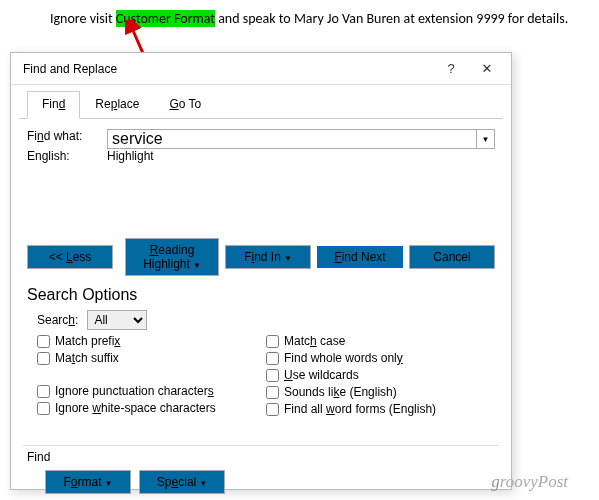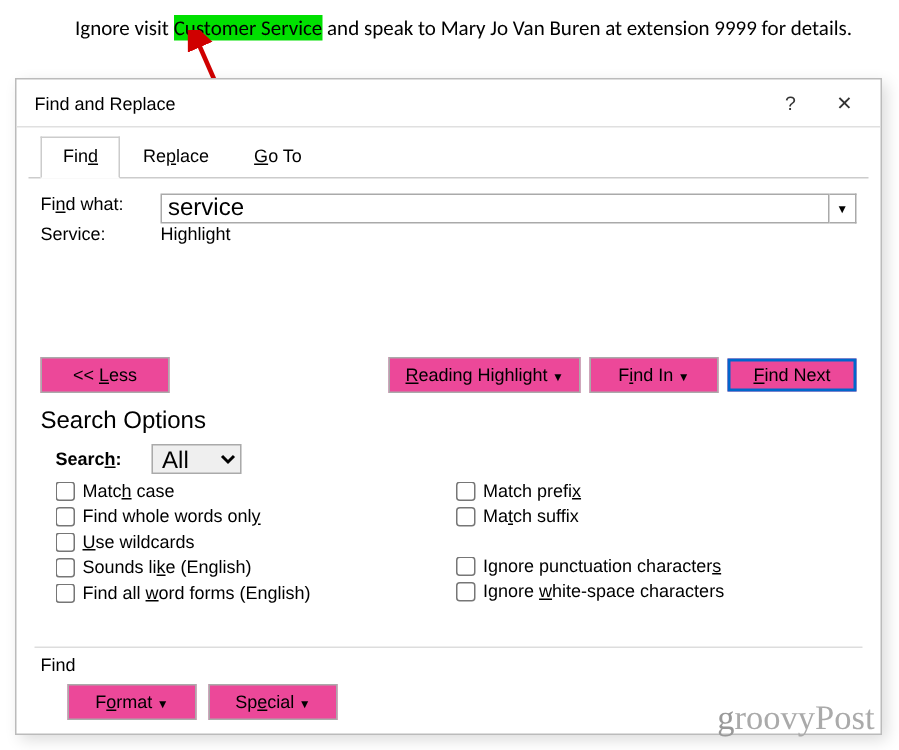--- a/index.html
+++ b/index.html
@@ -1,57 +1,57 @@
 <!DOCTYPE html>
 <html><head>
 <meta charset="utf-8">
 <style>
 * { box-sizing: border-box; margin: 0; padding: 0; }
 body { font-family: "Segoe UI", Tahoma, sans-serif; font-size: 12px; background: #fff; width: 599px; height: 500px; position: relative; overflow: hidden; }
 .doc-line { padding: 10px 0 0 50px; font-size: 14px; font-family: Calibri, sans-serif; color: #000; }
 .highlight { background: #00e000; }
 .arrow { position: absolute; left: 125px; top: 20px; pointer-events: none; }
-.dialog { position: absolute; left: 10px; top: 52px; width: 578px; height: 438px; border: 1px solid #bbb; background: #fff; box-shadow: 3px 3px 10px rgba(0,0,0,0.15); }
+.dialog { position: absolute; left: 10px; top: 52px; width: 502px; height: 438px; border: 1px solid #bbb; background: #fff; box-shadow: 3px 3px 10px rgba(0,0,0,0.15); }
 .titlebar { height: 32px; border-bottom: 1px solid #e0e0e0; display: flex; align-items: center; padding: 0 6px 0 12px; }
 .titlebar .title { flex: 1; font-size: 12px; }
 .titlebar .tbtn { width: 36px; height: 28px; display: flex; align-items: center; justify-content: center; font-size: 13px; color: #333; }
 .tabs { display: flex; padding: 6px 8px 0 8px; border-bottom: 1px solid #ccc; margin: 0 8px; }
 .tab { padding: 5px 14px 6px 14px; font-size: 12px; border: 1px solid transparent; cursor: default; position: relative; }
 .tab.active { border: 1px solid #ccc; border-bottom: 1px solid #fff; background: #fff; margin-bottom: -1px; }
 .tab u { text-decoration: underline; }
 .form-area { padding: 10px 16px 5px 16px; }
 .row { display: flex; align-items: flex-start; margin-bottom: 0; }
 .row .lbl { width: 80px; font-size: 12px; }
 .row input[type=text] { flex: 1; border: 1px solid #aaa; padding: 2px 4px; font-size: 16px; height: 20px; }
 .row .combo-btn { width: 18px; height: 20px; border: 1px solid #aaa; border-left: none; display: flex; align-items: center; justify-content: center; font-size: 8px; }
 .btnrow { display: flex; gap: 6px; padding: 70px 16px 8px 16px; align-items: center; }
-.btn { border: 1px solid #aaa; background: #ec4899; padding: 4px 10px; font-size: 12px; min-width: 86px; text-align: center; cursor: default; }
+.btn { border: 1px solid #aaa; background: #0369a1; padding: 4px 10px; font-size: 12px; min-width: 86px; text-align: center; cursor: default; }
 .btn.primary { border: 2px solid #0066cc; padding: 2px 9px; }
 .spacer { flex: 1; }
 .arrow-down { font-size: 8px; margin-left: 3px; }
 .section-label { padding: 2px 16px; font-size: 16px; }
 .options { padding: 4px 16px 8px 26px; }
 .opt-row { display: flex; align-items: center; margin-bottom: 4px; }
-.opt-row .olbl { margin-right: 20px; font-weight: bold; }
-select { border: 1px solid #aaa; font-size: 16px; padding: 1px 2px; width: 60px; height: 20px; }
+.opt-row .olbl { margin-right: 9px; }
+select { border: 1px solid #aaa; font-size: 12px; padding: 1px 2px; width: 60px; height: 20px; }
 .checks { display: flex; }
 .checks .col { flex: 1; }
 .chk { display: flex; align-items: center; margin-bottom: 3px; font-size: 12px; }
 .chk input { margin-right: 5px; width: 13px; height: 13px; }
 .divider { border-top: 1px solid #ddd; margin: 18px 12px 0 12px; }
 .find-section { padding: 4px 16px 10px 16px; }
 .find-btns { display: flex; gap: 8px; padding: 6px 0 0 18px; }
-.watermark { position: absolute; right: 16px; bottom: 8px; font-size: 23px; color: #aaa; font-family: Georgia, serif; }
+.watermark { position: absolute; right: 31px; bottom: 8px; font-size: 17px; color: #aaa; font-style: italic; font-family: Georgia, serif; }
 .watermark .g { color: #999; }
 </style>
 </head>
 <body>
 
 <div class="doc-line">
-  <span>Ignore visit </span><span class="highlight">Customer Service</span><span> and speak to Mary Jo Van Buren at extension 9999 for details.</span>
+  <span>Ignore visit </span><span class="highlight">Customer Format</span><span> and speak to Mary Jo Van Buren at extension 9999 for details.</span>
 </div>
 
 <svg class="arrow" width="80" height="100">
   <defs>
       <marker id="ah" markerWidth="8" markerHeight="8" refX="2" refY="3" orient="auto">
         <path d="M0,0 L0,6 L7,3 z" fill="#d00000"></path>
       </marker>
     </defs>
   <line x1="45" y1="95" x2="6" y2="6" stroke="#d00000" stroke-width="3" marker-end="url(#ah)"></line>
 </svg>
@@ -69,40 +69,60 @@
     <div class="tab"><span><u>G</u>o To</span></div>
   </div>
 
   <div class="form-area">
     <div class="row">
       <span class="lbl">Fi<u>n</u>d what:</span>
       <input type="text" value="service" style="">
       <div class="combo-btn">▼</div>
     </div>
     <div class="row">
-      <span class="lbl">Service:</span>
+      <span class="lbl">English:</span>
       <span>Highlight</span>
     </div>
   </div>
 
   <div class="btnrow">
     <div class="btn"><span>&lt;&lt; <u>L</u>ess</span></div>
     <div class="spacer"></div>
     <div class="btn"><u>R</u>eading Highlight<span class="arrow-down">▼</span></div>
     <div class="btn">F<u>i</u>nd In<span class="arrow-down">▼</span></div>
     <div class="btn primary"><u>F</u>ind Next</div>
+    <div class="btn">Cancel</div>
   </div>
 
   <div class="section-label">Search Options</div>
   <div class="options">
     <div class="opt-row">
       <span class="olbl">Searc<u>h</u>:</span>
       <select><option>All</option></select>
     </div>
     <div class="checks">
+      <div class="col">
+        <label class="chk">
+            <input type="checkbox" style="">
+            <span>Match prefi<u>x</u></span>
+          </label>
+        <label class="chk">
+            <input type="checkbox" style="">
+            <span>Ma<u>t</u>ch suffix</span>
+          </label>
+        <div style="height:16px"></div>
+        <label class="chk">
+            <input type="checkbox" style="">
+            <span>Ignore punctuation character<u>s</u></span>
+          </label>
+        <label class="chk">
+            <input type="checkbox" style="">
+            <span>Ignore <u>w</u>hite-space characters</span>
+          </label>
+      </div>
       <div class="col">
         <label class="chk">
             <input type="checkbox" style="">
             <span>Matc<u>h</u> case</span>
           </label>
         <label class="chk">
             <input type="checkbox" style="">
             <span>Find whole words onl<u>y</u></span>
           </label>
         <label class="chk">
@@ -111,39 +131,20 @@
           </label>
         <label class="chk">
             <input type="checkbox" style="">
             <span>Sounds li<u>k</u>e (English)</span>
           </label>
         <label class="chk">
             <input type="checkbox" style="">
             <span>Find all <u>w</u>ord forms (English)</span>
           </label>
       </div>
-      <div class="col">
-        <label class="chk">
-            <input type="checkbox" style="">
-            <span>Match prefi<u>x</u></span>
-          </label>
-        <label class="chk">
-            <input type="checkbox" style="">
-            <span>Ma<u>t</u>ch suffix</span>
-          </label>
-        <div style="height:16px"></div>
-        <label class="chk">
-            <input type="checkbox" style="">
-            <span>Ignore punctuation character<u>s</u></span>
-          </label>
-        <label class="chk">
-            <input type="checkbox" style="">
-            <span>Ignore <u>w</u>hite-space characters</span>
-          </label>
-      </div>
     </div>
   </div>
 
   <div class="divider"></div>
   <div class="find-section">
     <div>Find</div>
     <div class="find-btns">
       <div class="btn">F<u>o</u>rmat<span class="arrow-down">▼</span></div>
       <div class="btn">Sp<u>e</u>cial<span class="arrow-down">▼</span></div>
     </div>

